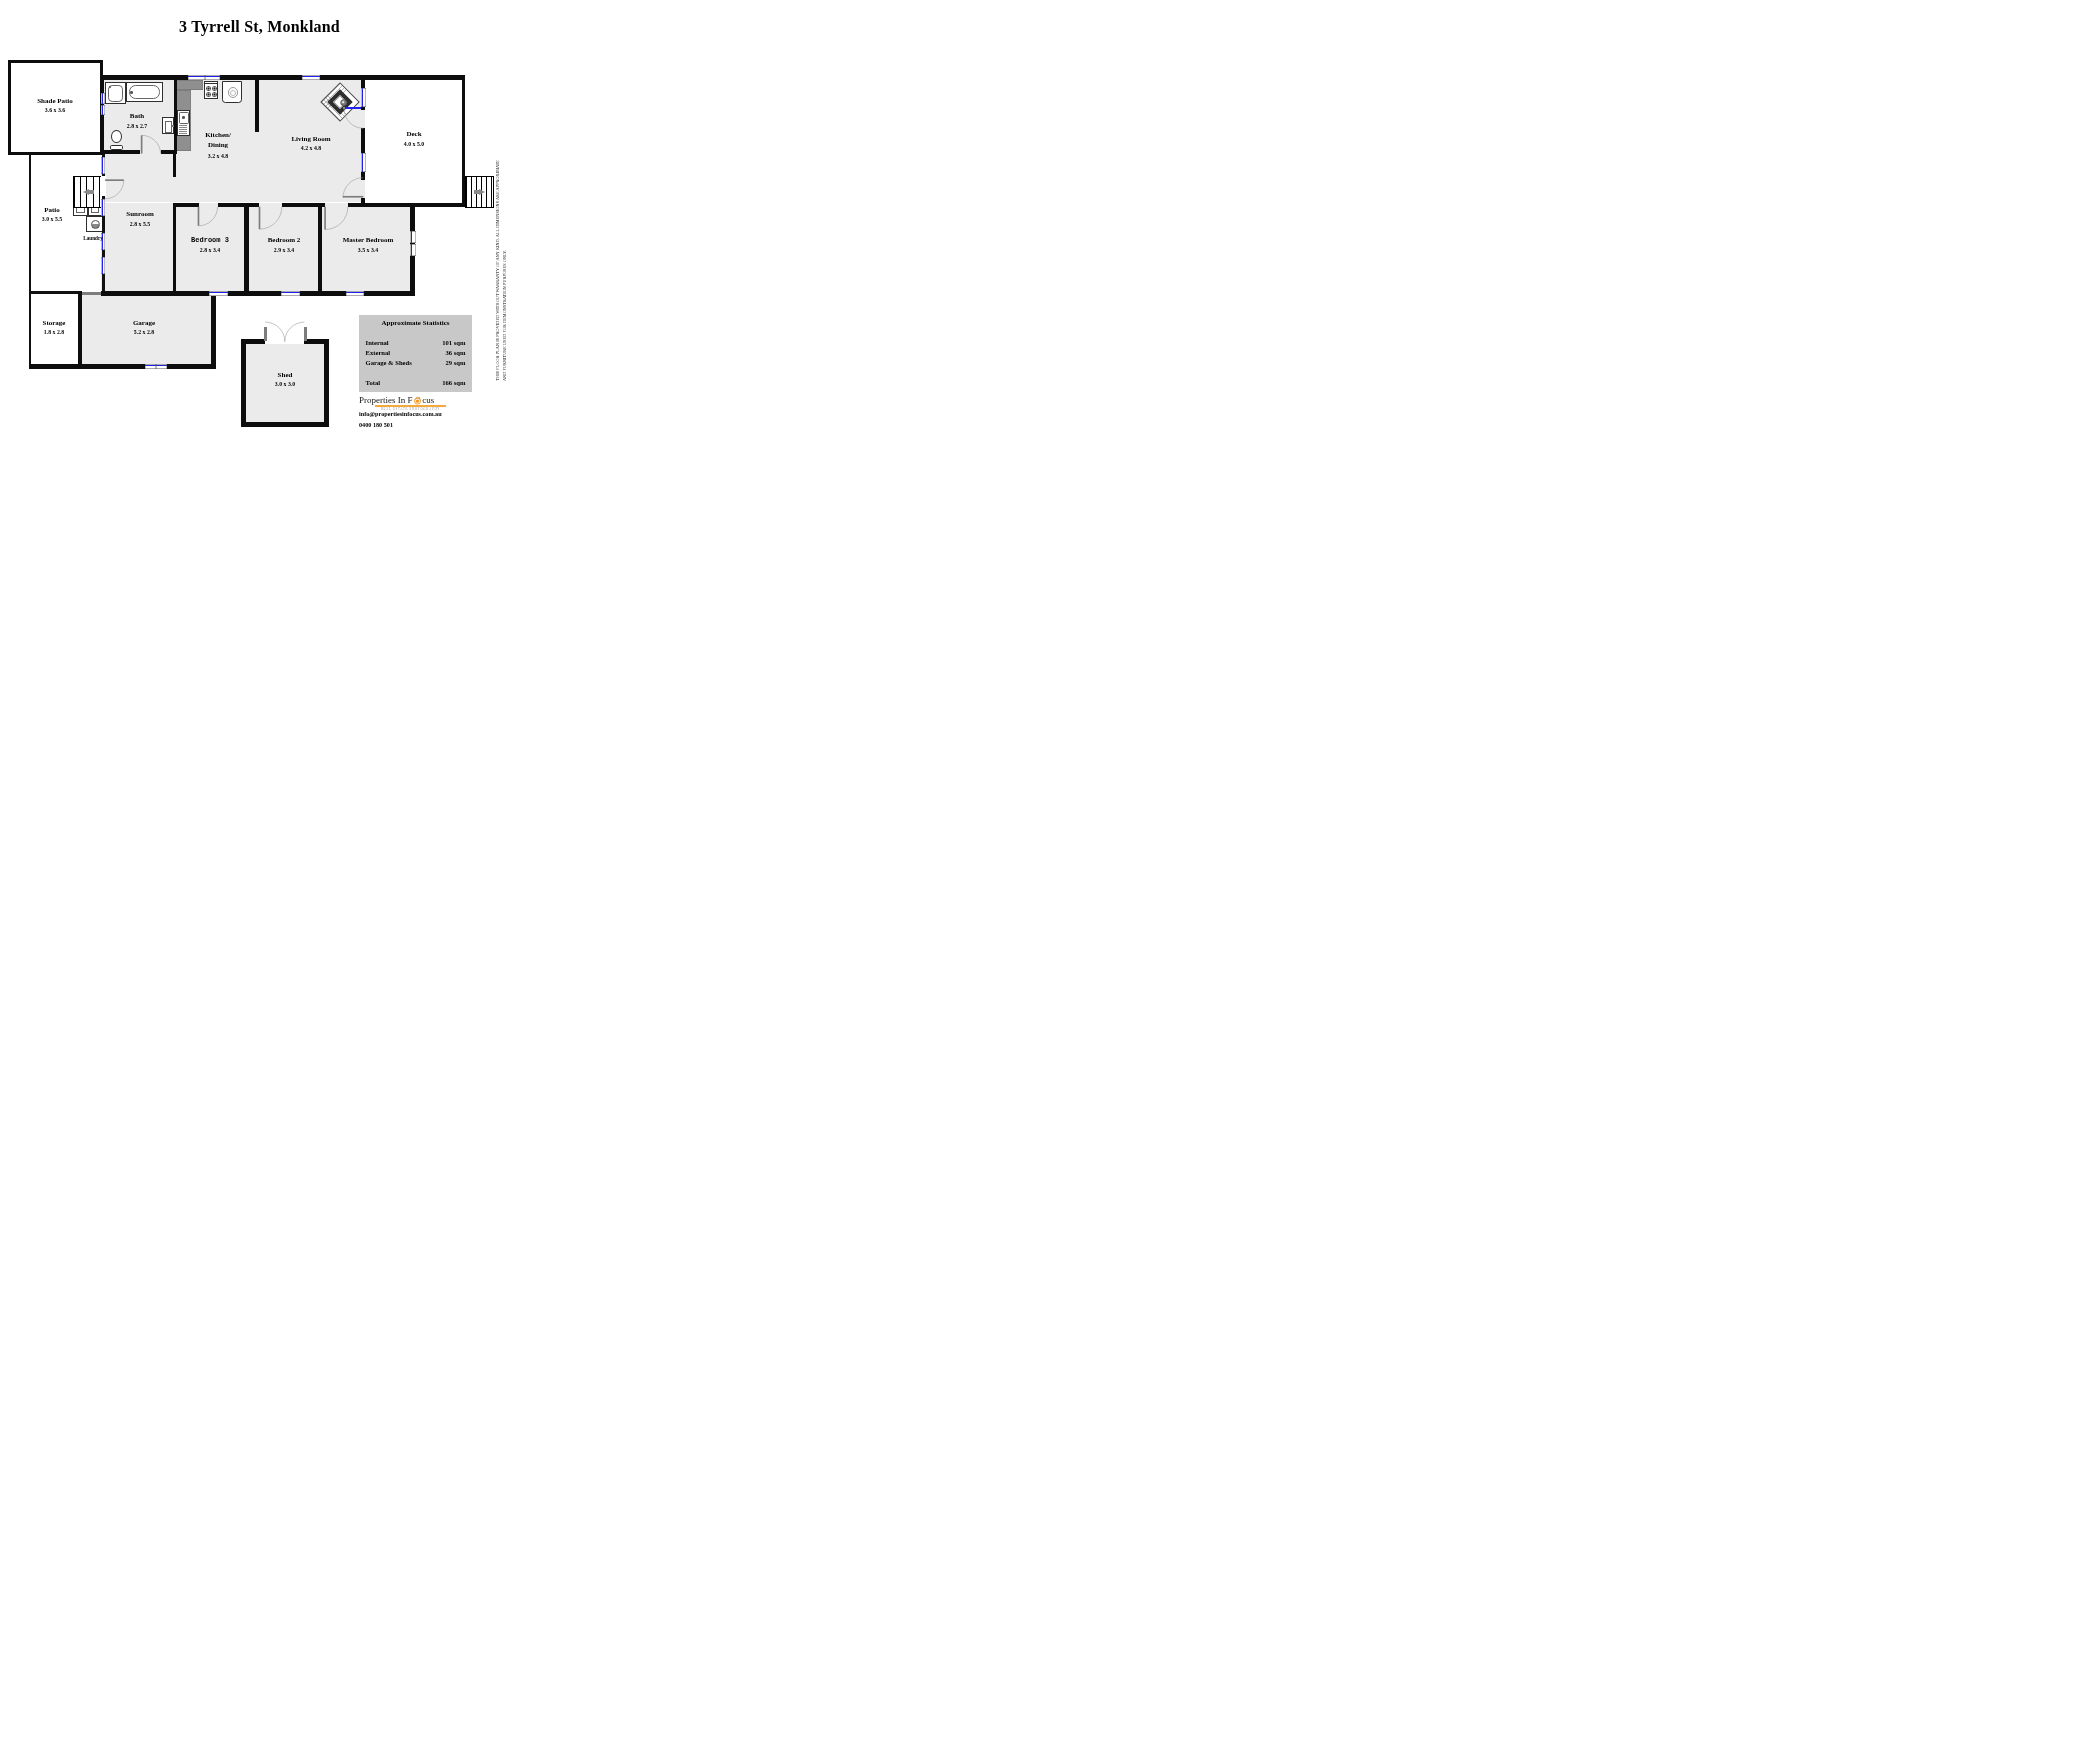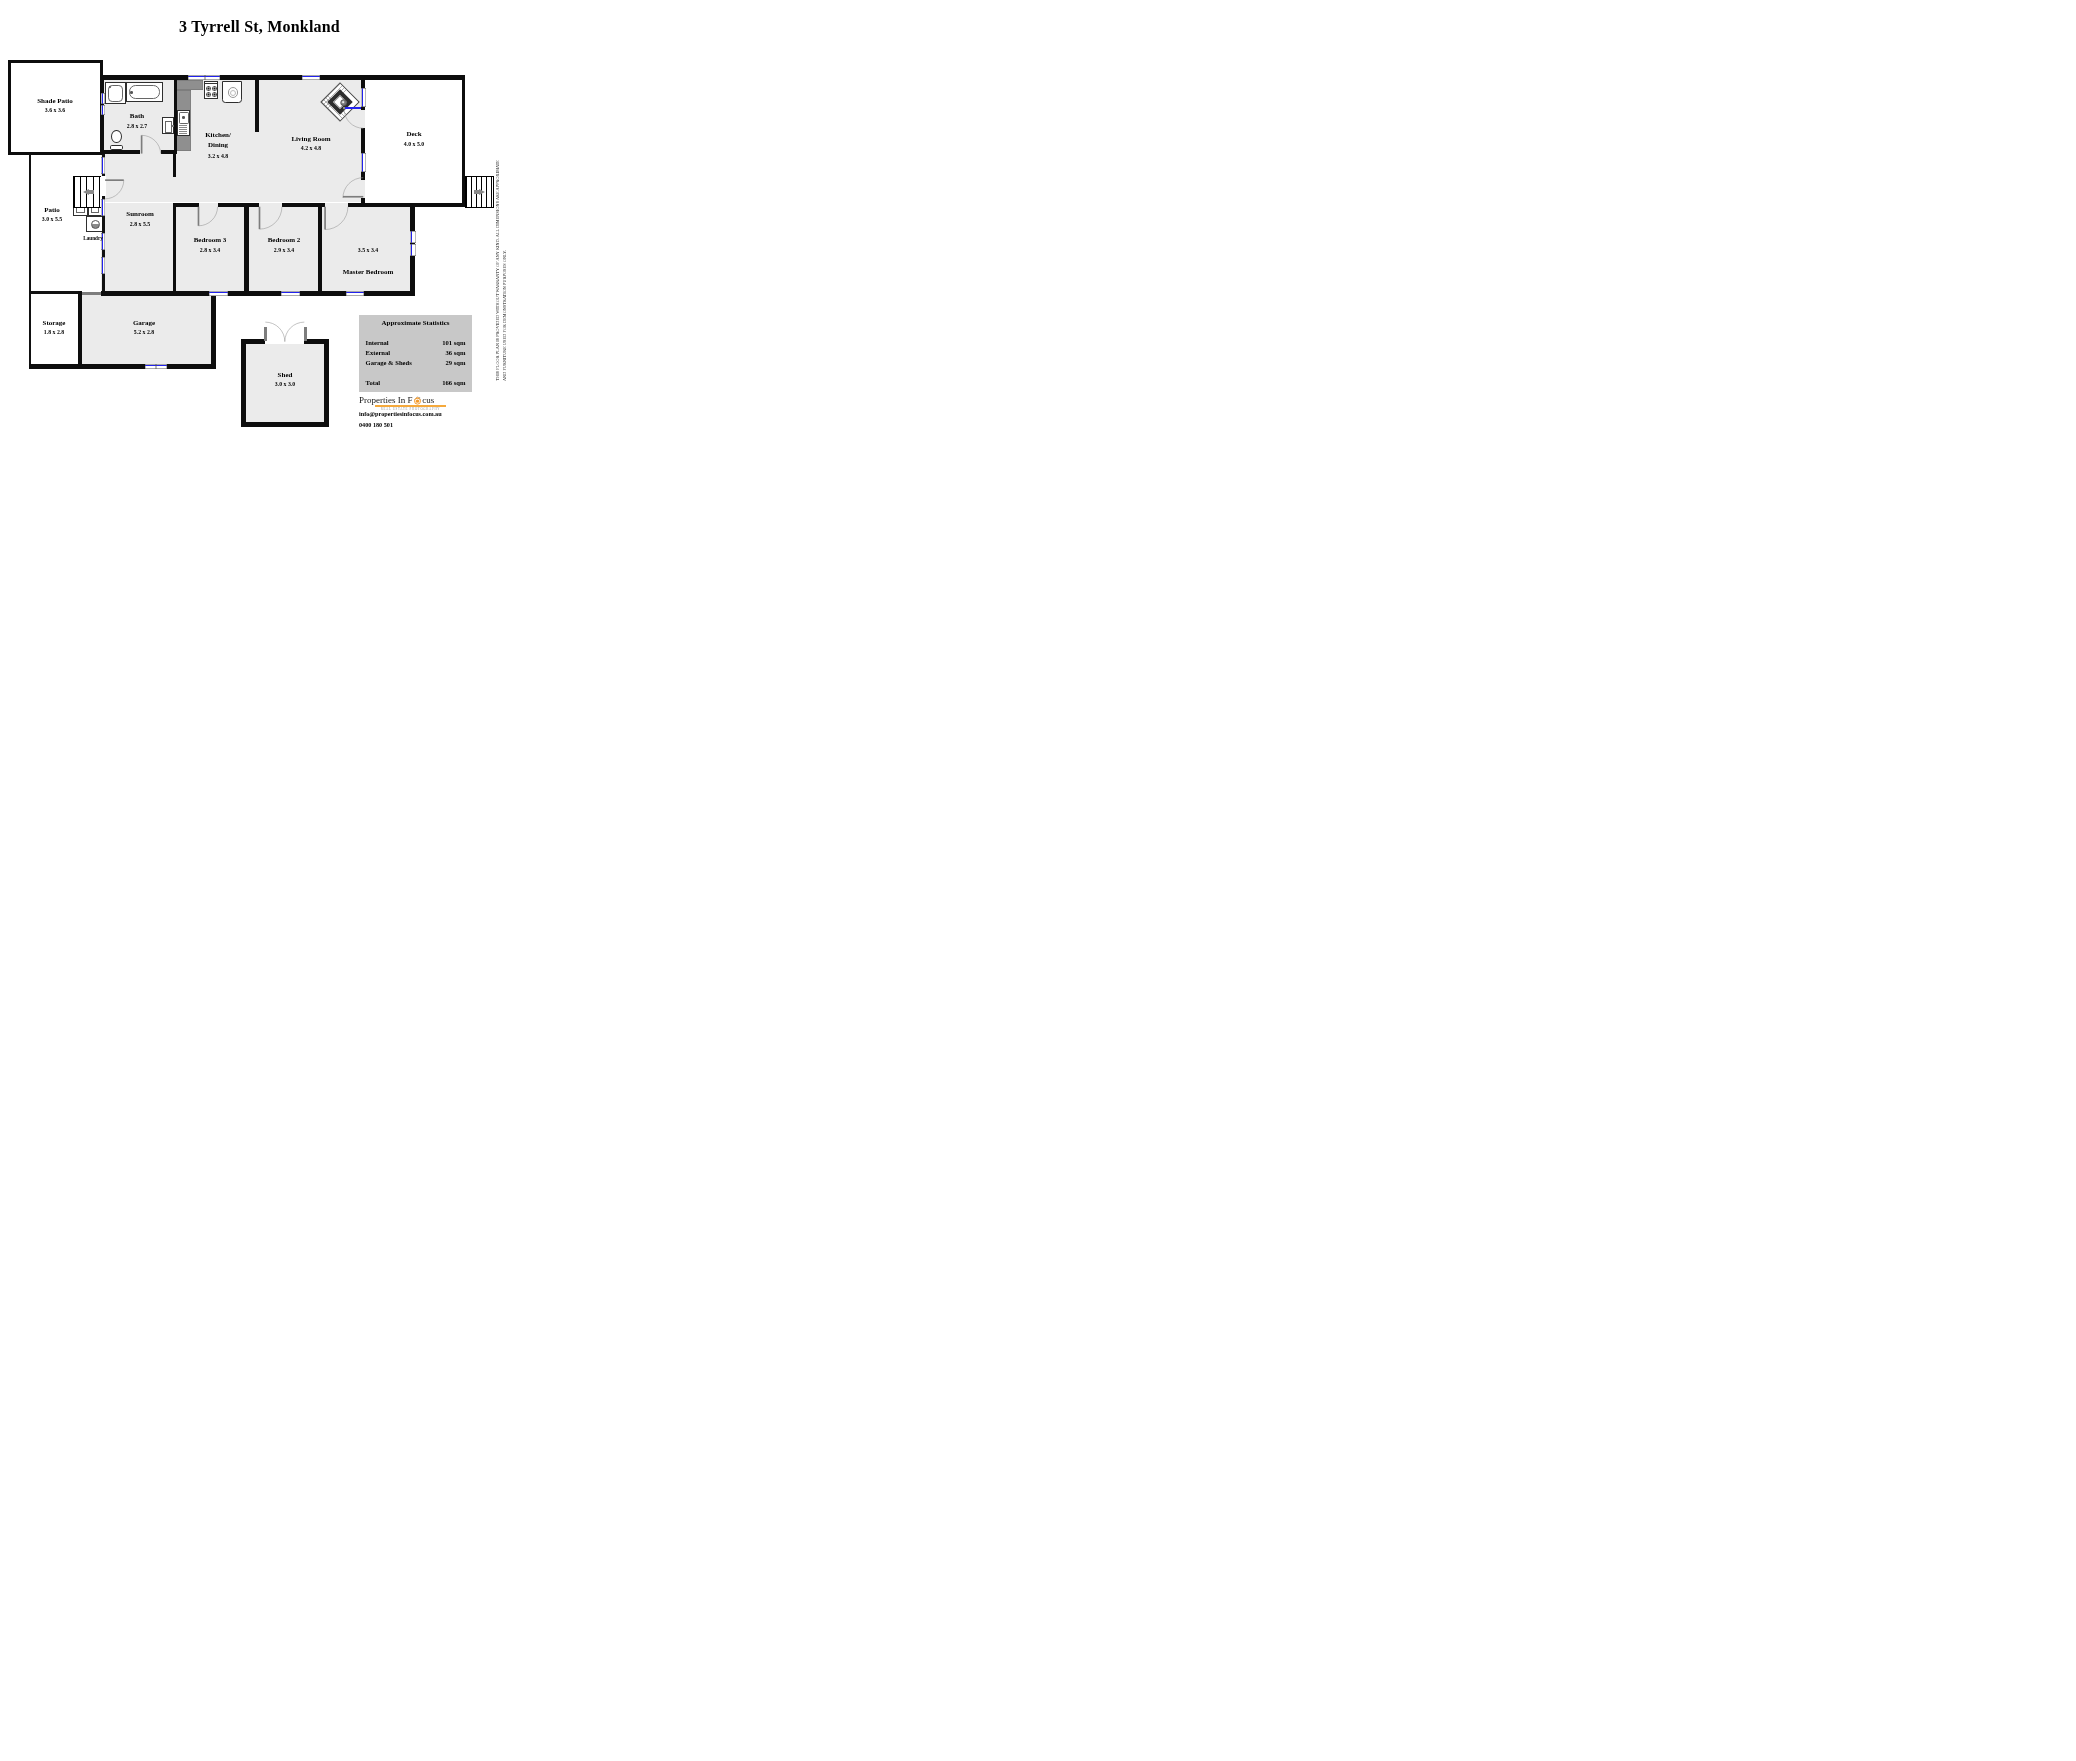--- a/index.html
+++ b/index.html
@@ -256,27 +256,27 @@
   <div class="rdims" style="left:414px;top:141px;">4.0 x 5.0</div>
 
   <div class="rname" style="left:52px;top:207px;">Patio</div>
   <div class="rdims" style="left:52px;top:216px;">3.0 x 5.5</div>
 
   <div class="rname" style="left:140px;top:211px;">Sunroom</div>
   <div class="rdims" style="left:140px;top:221px;">2.8 x 5.5</div>
 
   <div class="rname small-lab" style="left:93px;top:236px;">Laundry</div>
 
-  <div class="rname" style="left:210px;top:237px;">Bedroom 3</div>
+  <div class="rname" style="left:210px;top:237px;font-family:Liberation Mono, monospace;">Bedroom 3</div>
   <div class="rdims" style="left:210px;top:247px;">2.8 x 3.4</div>
 
   <div class="rname" style="left:284px;top:237px;">Bedroom 2</div>
   <div class="rdims" style="left:284px;top:247px;">2.9 x 3.4</div>
 
-  <div class="rname" style="left:368px;top:237px;margin-top:32px;">Master Bedroom</div>
+  <div class="rname" style="left:368px;top:237px;">Master Bedroom</div>
   <div class="rdims" style="left:368px;top:247px;">3.5 x 3.4</div>
 
   <div class="rname" style="left:54px;top:320px;">Storage</div>
   <div class="rdims" style="left:54px;top:329px;">1.8 x 2.8</div>
 
   <div class="rname" style="left:144px;top:320px;">Garage</div>
   <div class="rdims" style="left:144px;top:329px;">5.2 x 2.8</div>
 
   <div class="rname" style="left:285px;top:372px;">Shed</div>
   <div class="rdims" style="left:285px;top:381px;">3.0 x 3.0</div>

